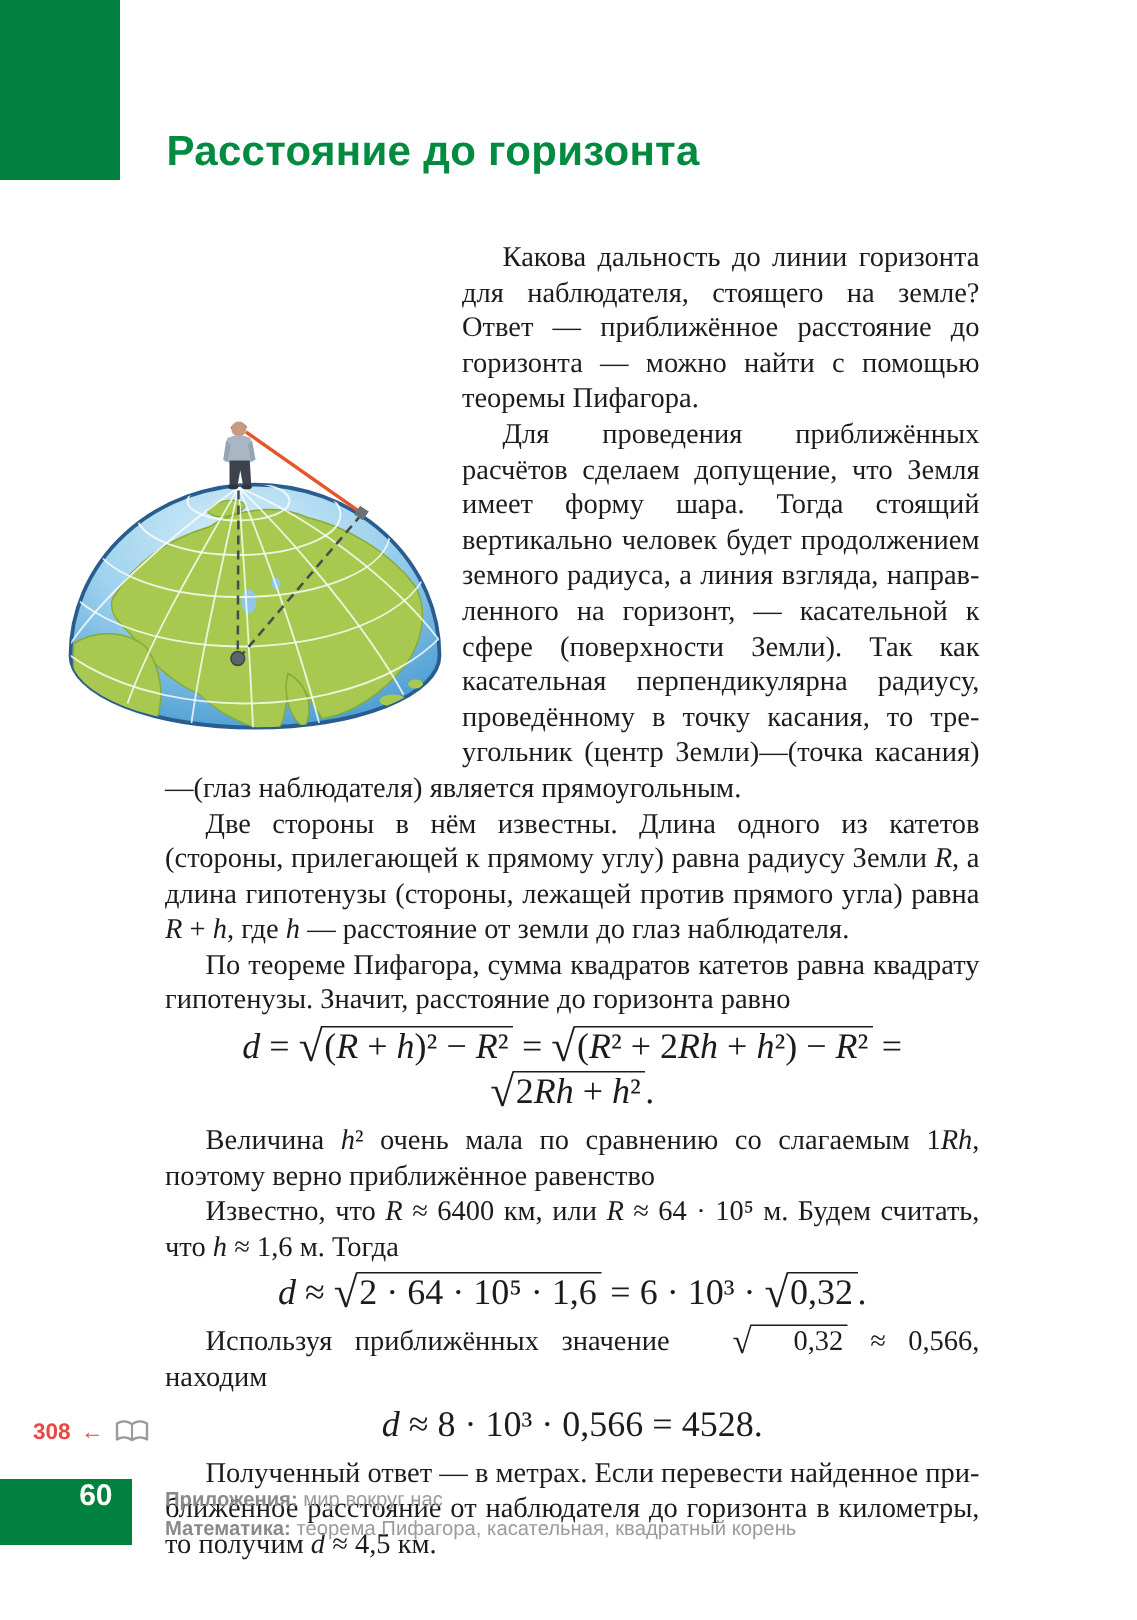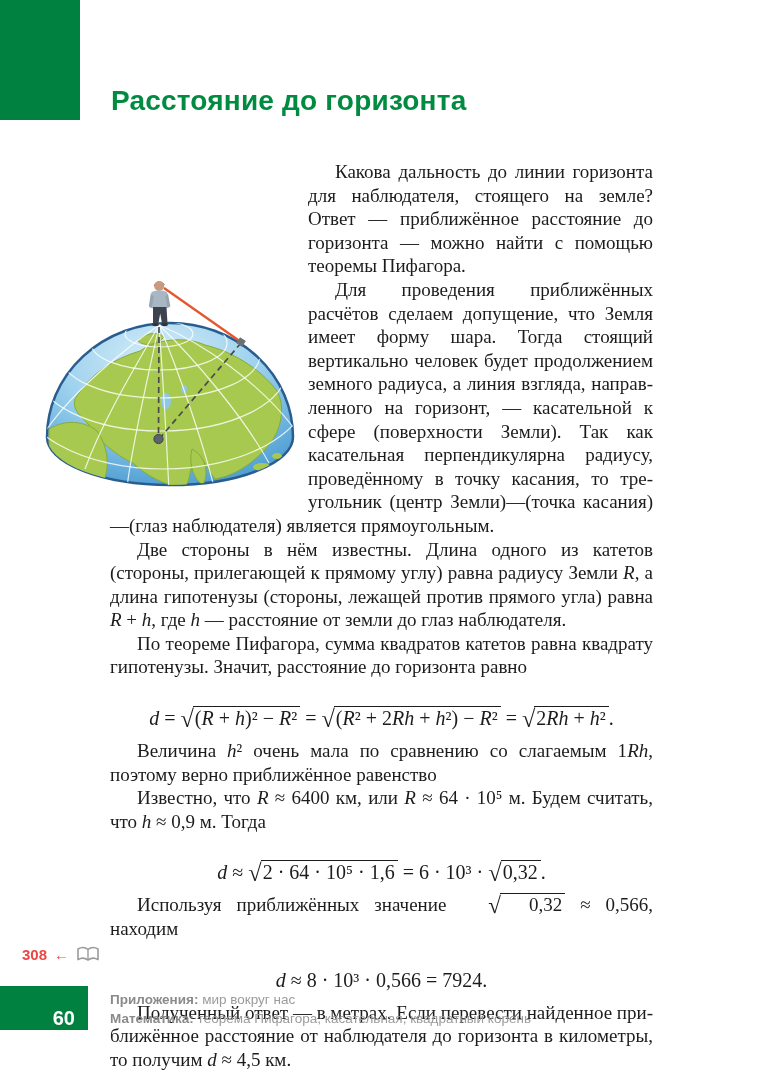--- a/index.html
+++ b/index.html
@@ -7,28 +7,28 @@
         font-family:"Liberation Serif",serif;color:#1c1c1c;}
   .corner{position:absolute;left:0;top:0;width:80px;height:120px;background:#00813f;}
   .title{position:absolute;left:111px;top:86px;margin:0;
          font-family:"Liberation Sans",sans-serif;font-weight:700;font-size:28px;line-height:1.1;
          color:#008b40;letter-spacing:.2px;}
   .content{position:absolute;left:110px;top:160px;width:543px;
            font-size:19px;line-height:23.6px;text-align:justify;}
   .content p{margin:0;text-indent:27px;}
   .globe-wrap{float:left;width:250px;height:214px;margin:119px 13px 18px -65px;}
   .v{font-style:italic;}
-  .formula{text-align:center;text-indent:0;font-size:20px;line-height:30px;margin:24px 0 6px;}
+  .formula{text-align:center;text-indent:0;font-size:24px;line-height:30px;margin:4px 0 6px;}
   .sqrt{white-space:nowrap;}
   .radsign{display:inline-block;font-size:1.22em;line-height:0;letter-spacing:-1px;vertical-align:-0.06em;}
   .radicand{display:inline-block;border-top:1.6px solid #1c1c1c;padding:0 3px 0 2px;line-height:1.15;}
   .ref{position:absolute;left:22px;top:946px;display:flex;align-items:center;gap:7px;
        font-family:"Liberation Sans",sans-serif;font-size:15px;font-weight:700;color:#ef4444;}
   .pagebox{position:absolute;left:0;top:986px;width:88px;height:44px;background:#00813f;
-           display:flex;align-items:flex-end;justify-content:flex-end;padding-right:13px;box-sizing:border-box;
+           display:flex;align-items:flex-start;justify-content:flex-end;padding-right:13px;box-sizing:border-box;
            font-family:"Liberation Sans",sans-serif;font-weight:700;font-size:20px;color:#ffffff;}
   .footnotes{position:absolute;left:110px;top:990px;font-family:"Liberation Sans",sans-serif;
              font-size:13.5px;line-height:19px;color:#9b9b9b;}
   .footnotes b{color:#8a8a8a;font-weight:700;}
 </style>
 </head>
 <body>
 
 <div class="page">
 
@@ -104,27 +104,27 @@
 
     <p><span>Две стороны в нём известны. Длина од­ного из катетов (стороны, прилега­ющей к прямому углу) равна радиусу Земли </span><span class="v">R</span><span>, а длина гипо­те­нузы (стороны, лежащей против прямого угла) рав­на </span><span class="v">R</span><span> + </span><span class="v">h</span><span>, где </span><span class="v">h</span><span> — рас­сто­яние от земли до глаз наблю­дателя.</span></p>
 
     <p><span>По теореме Пифагора, сумма квадратов катетов равна квадрату гипо­те­нузы. Значит, расстояние до горизонта равно</span></p>
 
     <div class="formula"><span class="v">d</span><span> = </span><span class="sqrt"><span class="radsign">√</span><span class="radicand"><span>(</span><span class="v">R</span><span> + </span><span class="v">h</span><span>)² − </span><span class="v">R</span><span>²</span></span></span><span> = </span><span class="sqrt"><span class="radsign">√</span><span class="radicand"><span>(</span><span class="v">R</span><span>² + 2</span><span class="v">Rh</span><span> + </span><span class="v">h</span><span>²) − </span><span class="v">R</span><span>²</span></span></span><span> = </span><span class="sqrt"><span class="radsign">√</span><span class="radicand"><span>2</span><span class="v">Rh</span><span> + </span><span class="v">h</span><span>²</span></span></span><span>.</span></div>
 
     <p><span>Величина </span><span class="v">h</span><span>² очень мала по сравнению со сла­га­емым 1</span><span class="v">Rh</span><span>, поэто­му верно при­бли­жён­ное равенство</span></p>
 
 
-    <p><span>Известно, что </span><span class="v">R</span><span> ≈ 6400 км, или </span><span class="v">R</span><span> ≈ 64 · 10⁵ м. Будем считать, что </span><span class="v">h</span><span> ≈ 0,9 м. Тогда</span></p>
+    <p><span>Известно, что </span><span class="v">R</span><span> ≈ 6400 км, или </span><span class="v">R</span><span> ≈ 64 · 10⁵ м. Будем считать, что </span><span class="v">h</span><span> ≈ 1,6 м. Тогда</span></p>
 
     <div class="formula"><span class="v">d</span><span> ≈ </span><span class="sqrt"><span class="radsign">√</span><span class="radicand">2 · 64 · 10⁵ · 1,6</span></span><span> = 6 · 10³ · </span><span class="sqrt"><span class="radsign">√</span><span class="radicand">0,32</span></span><span>.</span></div>
 
     <p><span>Используя приближённых значение </span><span class="sqrt"><span class="radsign">√</span><span class="radicand">0,32</span></span><span> ≈ 0,566, находим</span></p>
 
-    <div class="formula"><span class="v">d</span><span> ≈ 8 · 10³ · 0,566 = 7924.</span></div>
+    <div class="formula"><span class="v">d</span><span> ≈ 8 · 10³ · 0,566 = 4528.</span></div>
 
     <p><span>Полученный ответ — в метрах. Если перевести найденное при­ближённое расстояние от наблюдателя до горизонта в кило­метры, то получим </span><span class="v">d</span><span> ≈ 4,5 км.</span></p>
 
   </div>
 
   <div class="ref">
     <span>308</span>
       <span>←</span>
       <svg width="24" height="17" viewBox="0 0 24 17">
         <path d="M2,3 C5,1.2 9,1.2 12,3.4 C15,1.2 19,1.2 22,3 L22,13.6 C19,11.8 15,11.8 12,14 C9,11.8 5,11.8 2,13.6 Z" fill="none" stroke="#9b9b9b" stroke-width="1.6" stroke-linejoin="round"></path>

